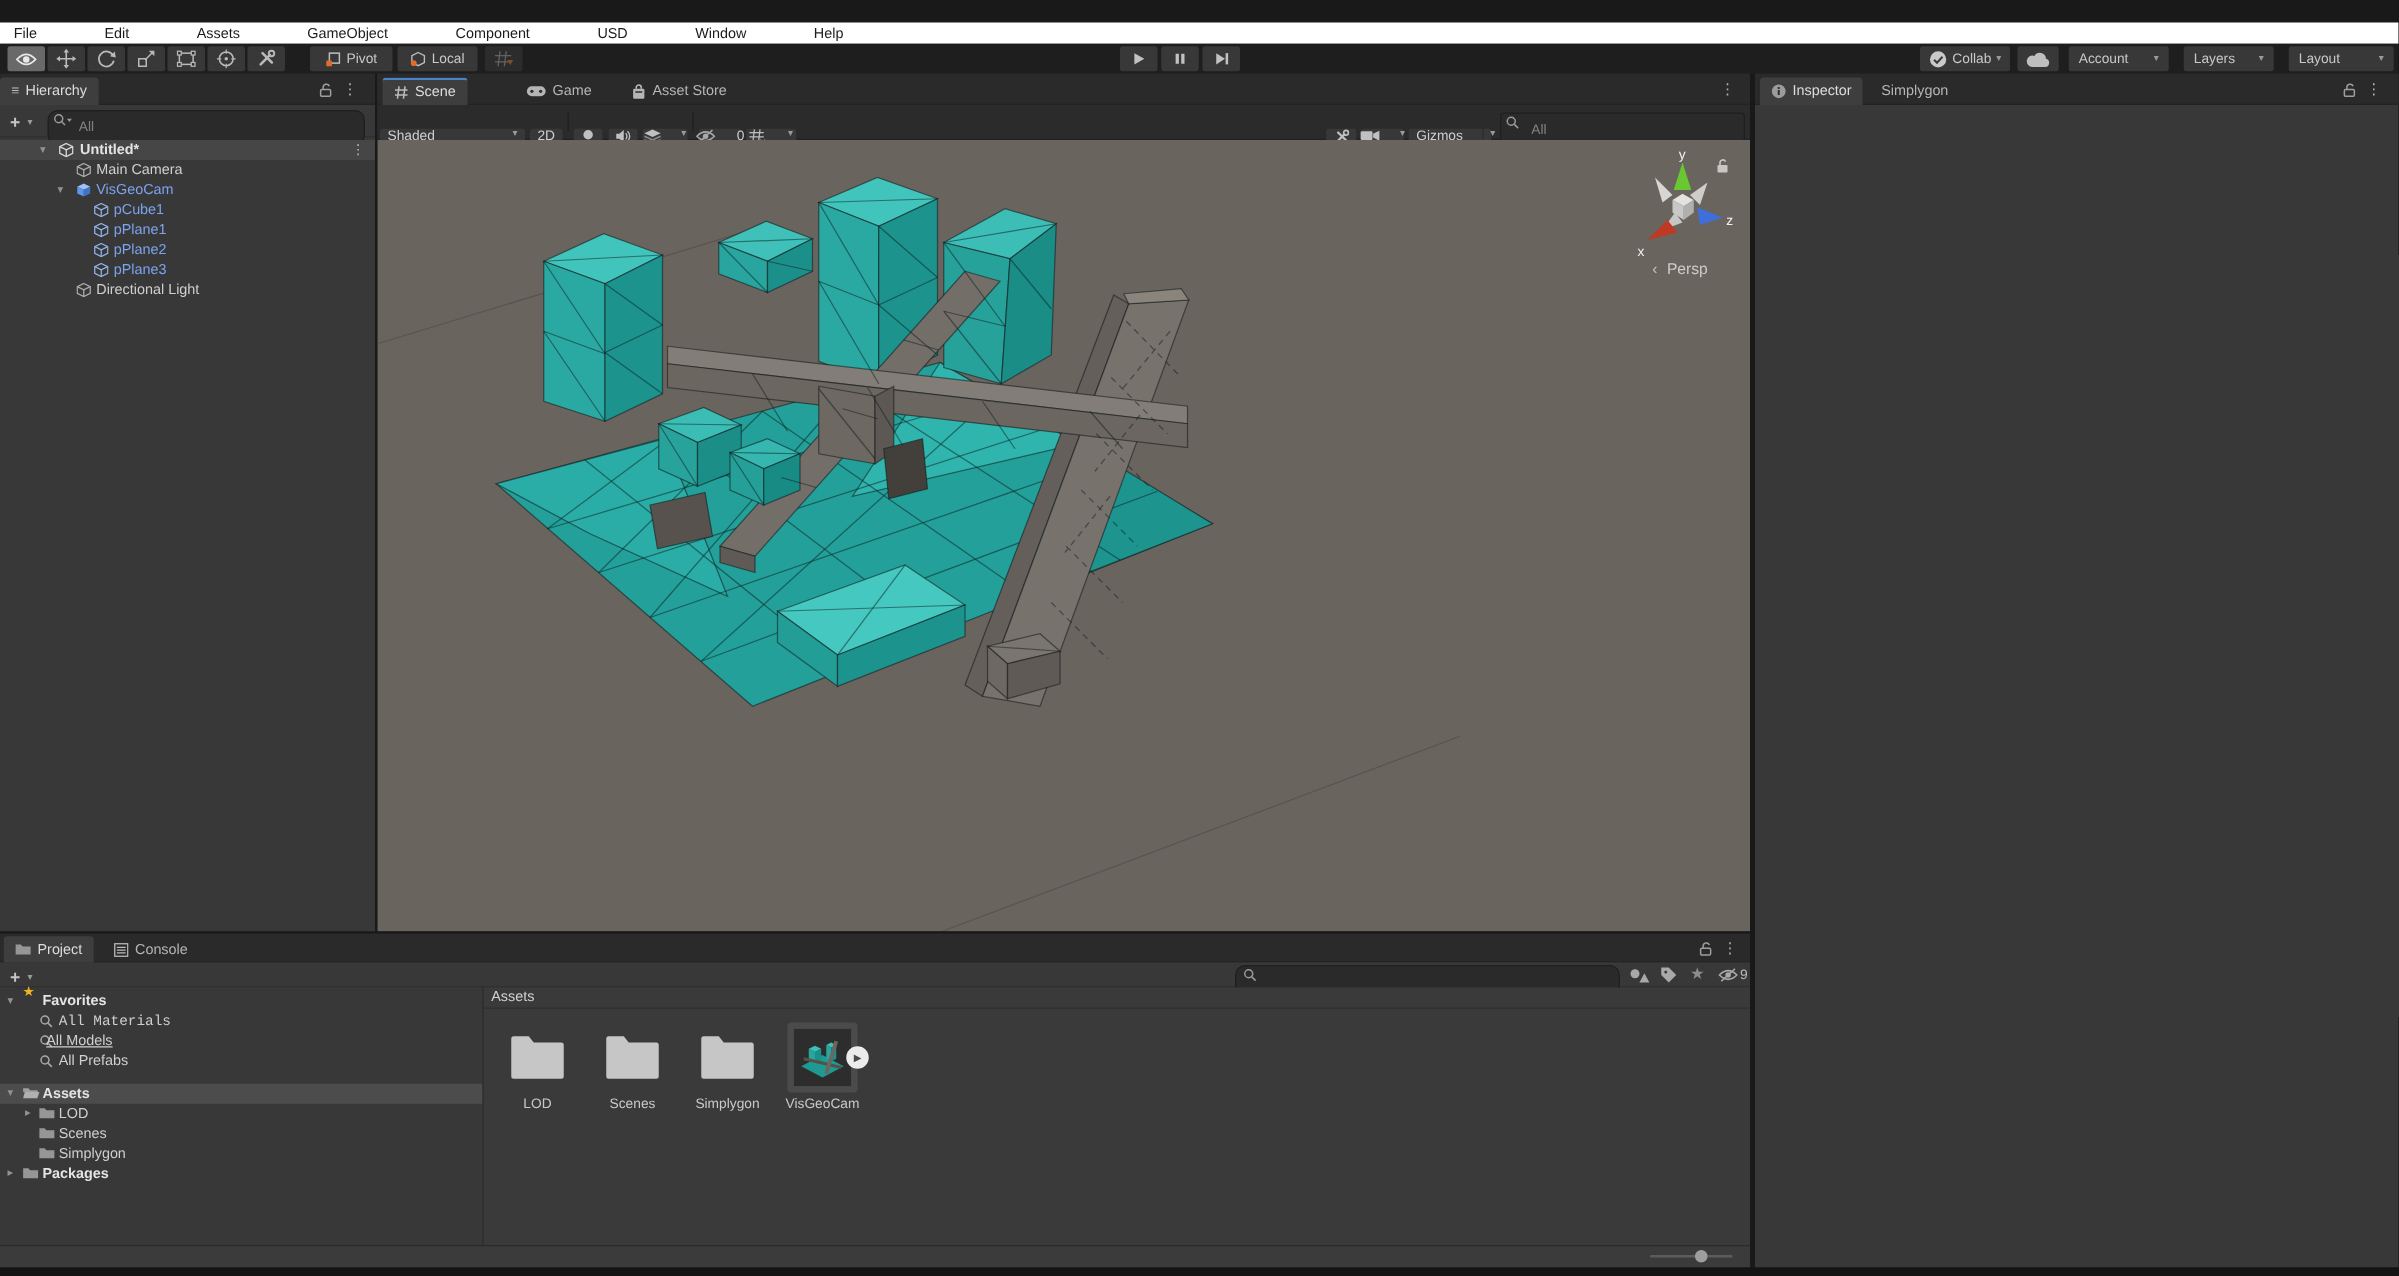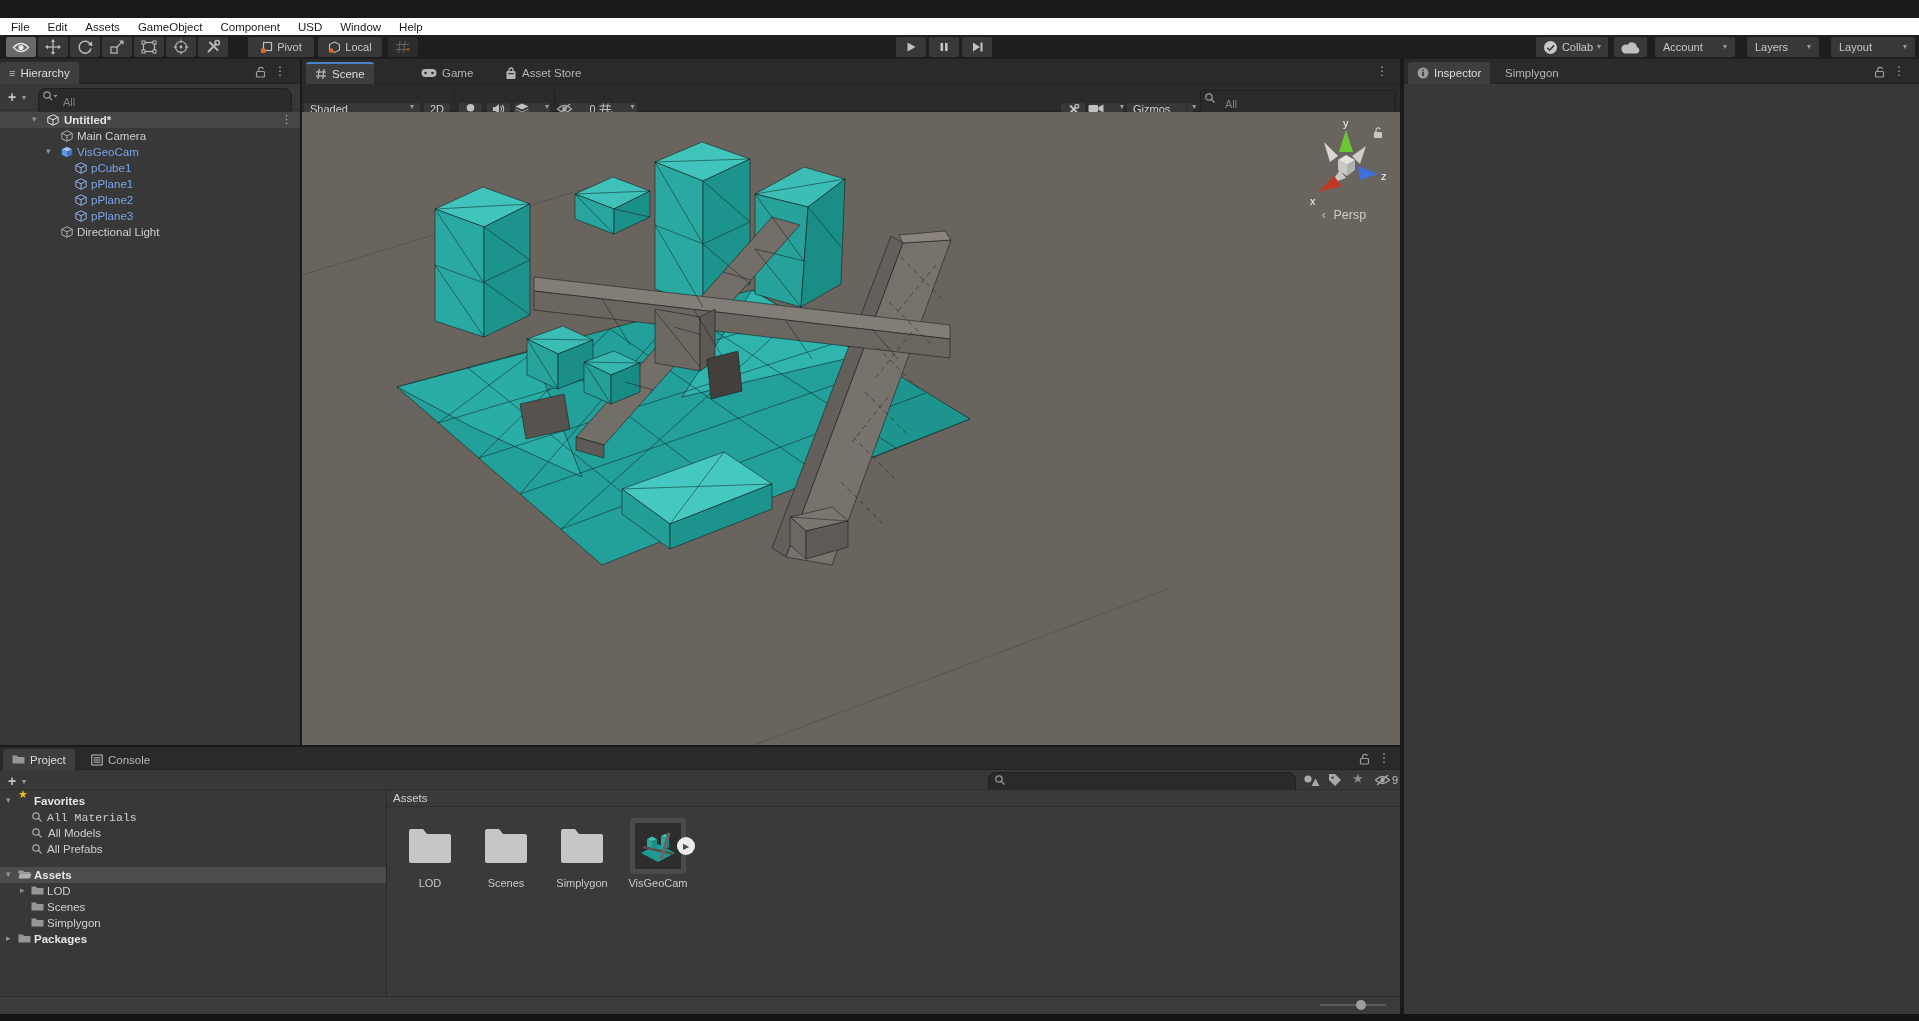--- a/index.html
+++ b/index.html
@@ -4,21 +4,21 @@
 <style>
   html,body{margin:0;padding:0;background:#191919;}
   .app{position:relative;width:1919px;height:1021px;overflow:hidden;background:#191919;
        font-family:"Liberation Sans",sans-serif;-webkit-font-smoothing:antialiased;}
   
   .titlebar{position:absolute;left:0;top:0;width:100%;height:18px;background:#ffffff;display:flex;align-items:center;}
   .logo{margin-left:4px;display:flex;align-items:center;}
   .title-text{font-size:11.5px;color:#1b1b1b;margin-left:6px;white-space:nowrap;}
   .win-controls{position:absolute;right:0;top:0;height:18px;display:flex;}
   .win-btn{width:45px;height:18px;display:flex;align-items:center;justify-content:center;font-size:11px;color:#222;cursor:default;}
-  .menubar{position:absolute;left:0;top:18px;width:100%;height:17px;background:#ffffff;display:flex;align-items:flex-end;padding-left:2px;box-sizing:border-box;}
+  .menubar{position:absolute;left:0;top:18px;width:100%;height:17px;background:#ffffff;display:flex;align-items:flex-end;padding-left:2px;box-sizing:border-box;gap:36px;}
   .menu-item{font-size:11.5px;color:#1b1b1b;padding:0 9px;height:100%;display:flex;align-items:center;}
   
   .toolbar{position:absolute;left:0;top:35px;width:100%;height:24px;background:#1e1e1e;}
   .tbtn{position:absolute;top:2px;height:20px;background:#383838;border-radius:2px;display:flex;align-items:center;justify-content:center;color:#c8c8c8;font-size:11px;gap:4px;box-sizing:border-box;}
   .tbtn.sel{background:#696969;}
   .tbtn.dim{opacity:.55;}
   .caret{font-size:8px;color:#9b9b9b;line-height:1;}
   
   .ws{position:absolute;left:0;top:59px;width:1919px;height:962px;}
   .panel{position:absolute;background:#383838;overflow:hidden;}
@@ -735,21 +735,21 @@
               </span>
               <span class="rlabel" style="left: 47px; font-family: Liberation Mono, monospace;">All Materials</span>
             </div>
             <div class="trow">
               <span class="ricon icon" style="left: 31px;">
                 <svg width="12" height="12" viewBox="0 0 12 12">
                   <circle cx="5" cy="5" r="3.2" fill="none" stroke="#a8a8a8" stroke-width="1.2"></circle>
                   <line x1="7.5" y1="7.5" x2="10.5" y2="10.5" stroke="#a8a8a8" stroke-width="1.2"></line>
                 </svg>
               </span>
-              <span class="rlabel" style="left: 48px;">All Models</span>
+              <span class="rlabel" style="left: 37px; text-decoration: underline;">All Models</span>
             </div>
             <div class="trow">
               <span class="ricon icon" style="left: 31px;">
                 <svg width="12" height="12" viewBox="0 0 12 12">
                   <circle cx="5" cy="5" r="3.2" fill="none" stroke="#a8a8a8" stroke-width="1.2"></circle>
                   <line x1="7.5" y1="7.5" x2="10.5" y2="10.5" stroke="#a8a8a8" stroke-width="1.2"></line>
                 </svg>
               </span>
               <span class="rlabel" style="left: 47px;">All Prefabs</span>
             </div>

